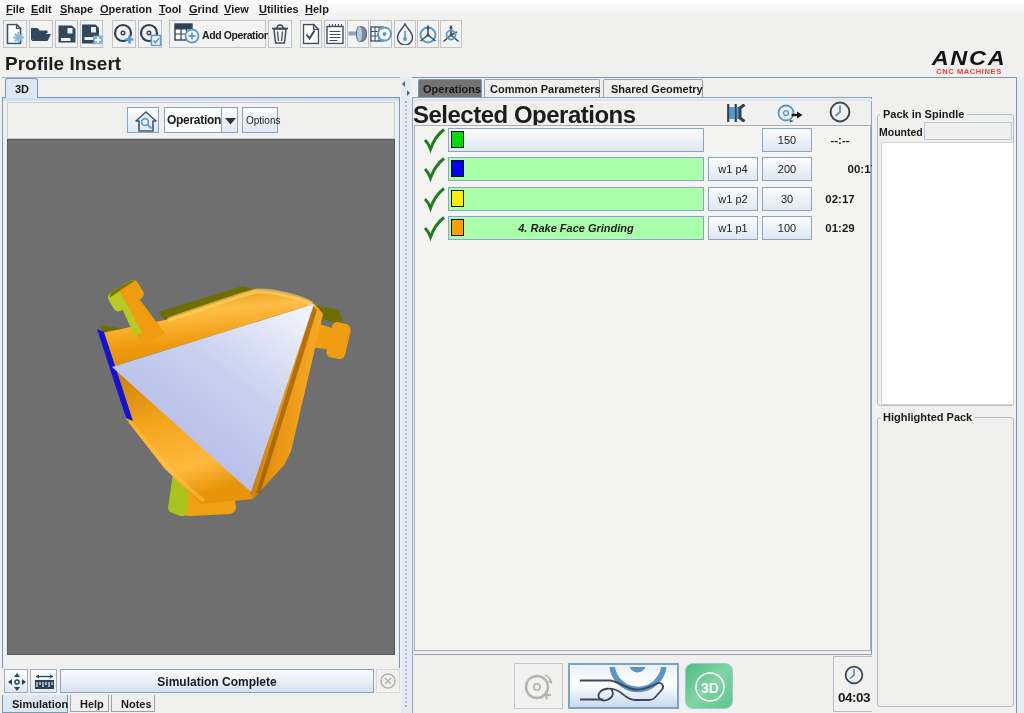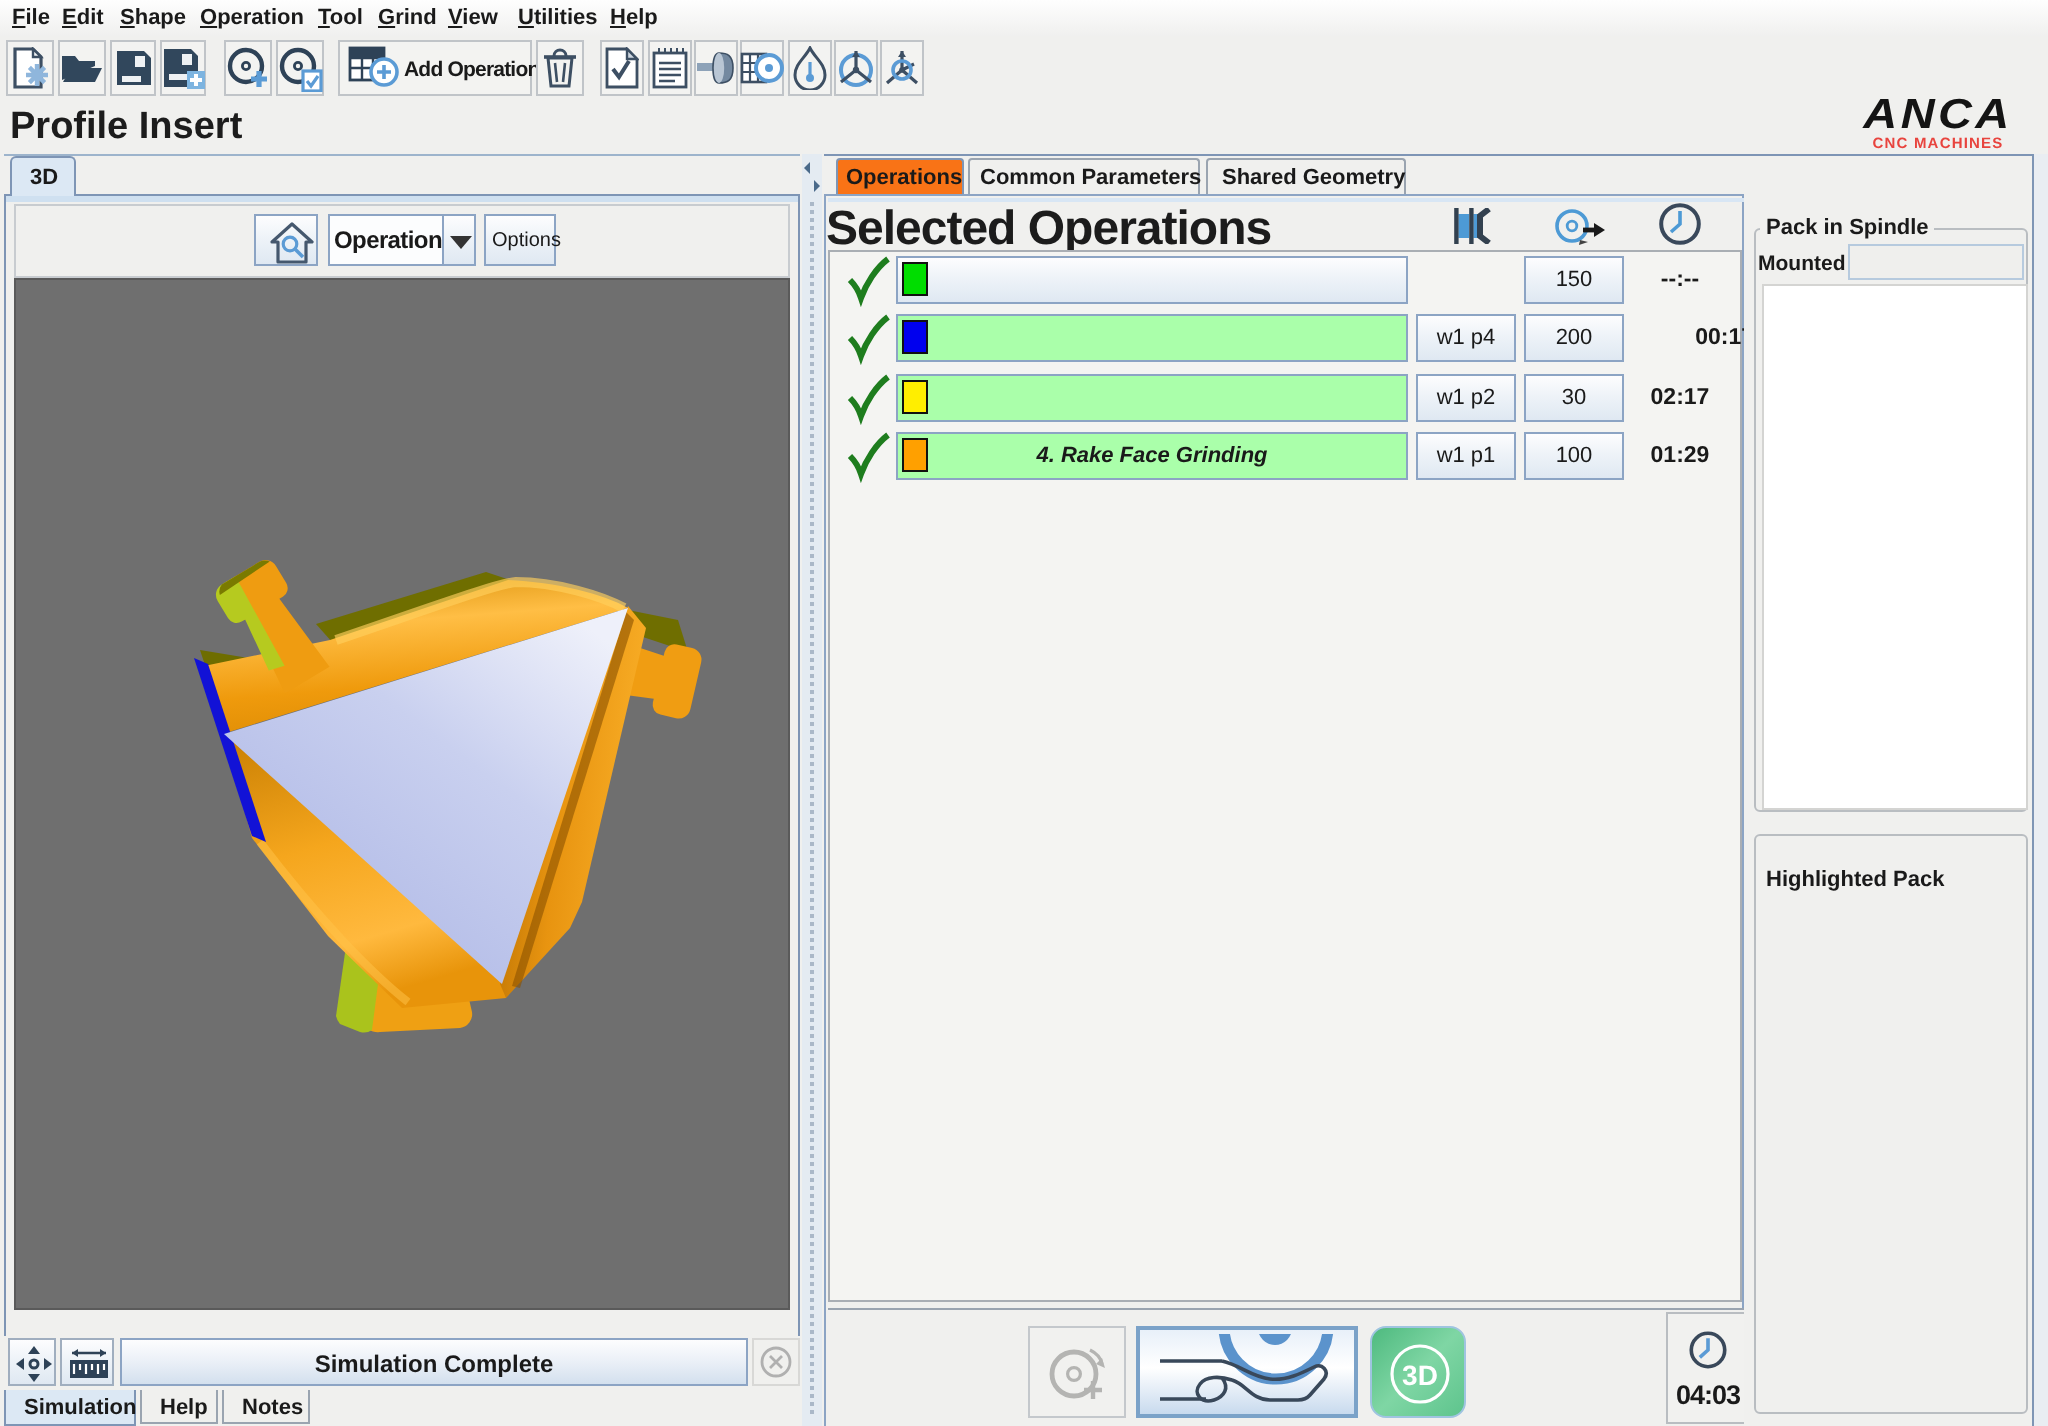--- a/index.html
+++ b/index.html
@@ -326,21 +326,21 @@
  <svg style="position:absolute;left:1px;top:4px;" width="8" height="16" viewBox="0 0 8 16">
   <polygon points="3,0 0,3 3,6" fill="#4a6a8a"></polygon>
         <polygon points="5,9 8,12 5,15" fill="#4a6a8a"></polygon>
  </svg>
 </div>
 
 <div id="rpanel" style="left:412px;top:77px;width:460px;height:636px;">
 
  <div style="left:0;top:0;width:460px;height:1px;background:#7e95b5;"></div>
 
- <div style="left:6px;top:2px;width:64px;height:18px;background:#f97316;border:1px solid #7e95b5;border-bottom:none;border-radius:2px 2px 0 0;">
+ <div style="left:6px;top:2px;width:64px;height:18px;background:#737373;border:1px solid #7e95b5;border-bottom:none;border-radius:2px 2px 0 0;">
   <div class="b11" style="left:4px;top:3px;">Operations</div>
  </div>
  <div style="left:72px;top:2px;width:116px;height:18px;background:#f0f0ee;border:1px solid #9aa4b0;border-bottom:none;border-radius:2px 2px 0 0;">
   <div class="b11" style="left:5px;top:3px;">Common Parameters</div>
  </div>
  <div style="left:191px;top:2px;width:100px;height:18px;background:#f0f0ee;border:1px solid #9aa4b0;border-bottom:none;border-radius:2px 2px 0 0;">
   <div class="b11" style="left:7px;top:3px;">Shared Geometry</div>
  </div>
 
  <div style="left:0;top:20px;width:460px;height:616px;border:1px solid #8ca4c4;border-bottom:none;background:#f0f0ee;">
@@ -450,19 +450,19 @@
 <div id="sidebar" style="left:872px;top:77px;width:144px;height:636px;background:#f0f0ee;">
  <div style="left:0;top:0;width:144px;height:1px;background:#7e95b5;"></div>
 
  <div style="left:5px;top:37px;width:137px;height:292px;border:1px solid #b9bdc1;border-radius:3px;"></div>
  <div class="b11" style="left:8px;top:31px;background:#f0f0ee;padding:0 3px;">Pack in Spindle</div>
  <div style="left:7px;top:49px;font-size:10.5px;font-weight:bold;color:#1a1a1a;">Mounted</div>
  <div style="left:52px;top:45px;width:88px;height:18px;border:1px solid #b6cade;background:#efefed;"></div>
  <div style="left:9px;top:65px;width:133px;height:263px;background:#ffffff;border:1px solid #d4d4d2;"></div>
 
  <div style="left:5px;top:340px;width:137px;height:290px;border:1px solid #b9bdc1;border-radius:3px;"></div>
- <div class="b11" style="left:8px;top:334px;background:#f0f0ee;padding:0 3px;margin-top:23px;">Highlighted Pack</div>
+ <div class="b11" style="left:8px;top:334px;background:#f0f0ee;padding:0 3px;">Highlighted Pack</div>
 </div>
 
 <div style="left:1016px;top:77px;width:1px;height:636px;background:#7e95b5;"></div>
 <div style="left:1017px;top:77px;width:7px;height:636px;background:#e9edf2;"></div>
 
 </div>
 
 </body></html>

